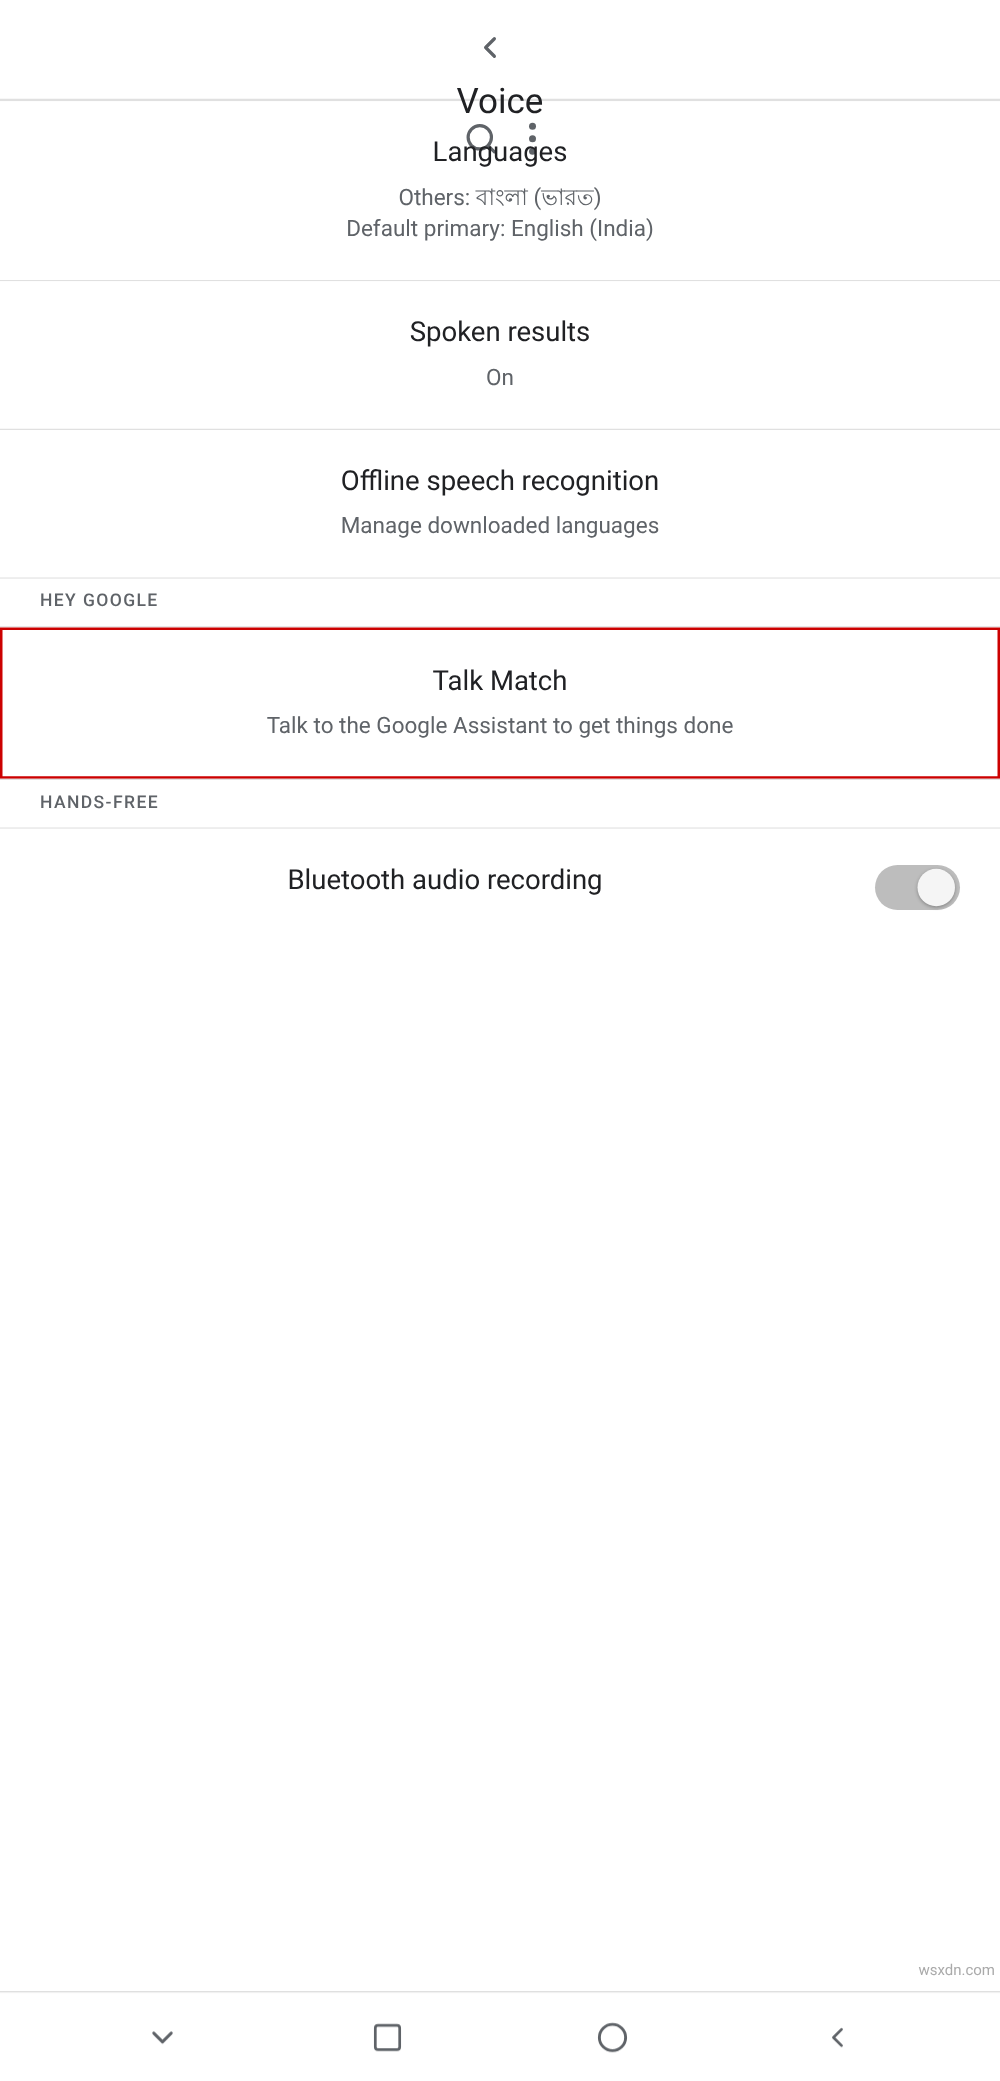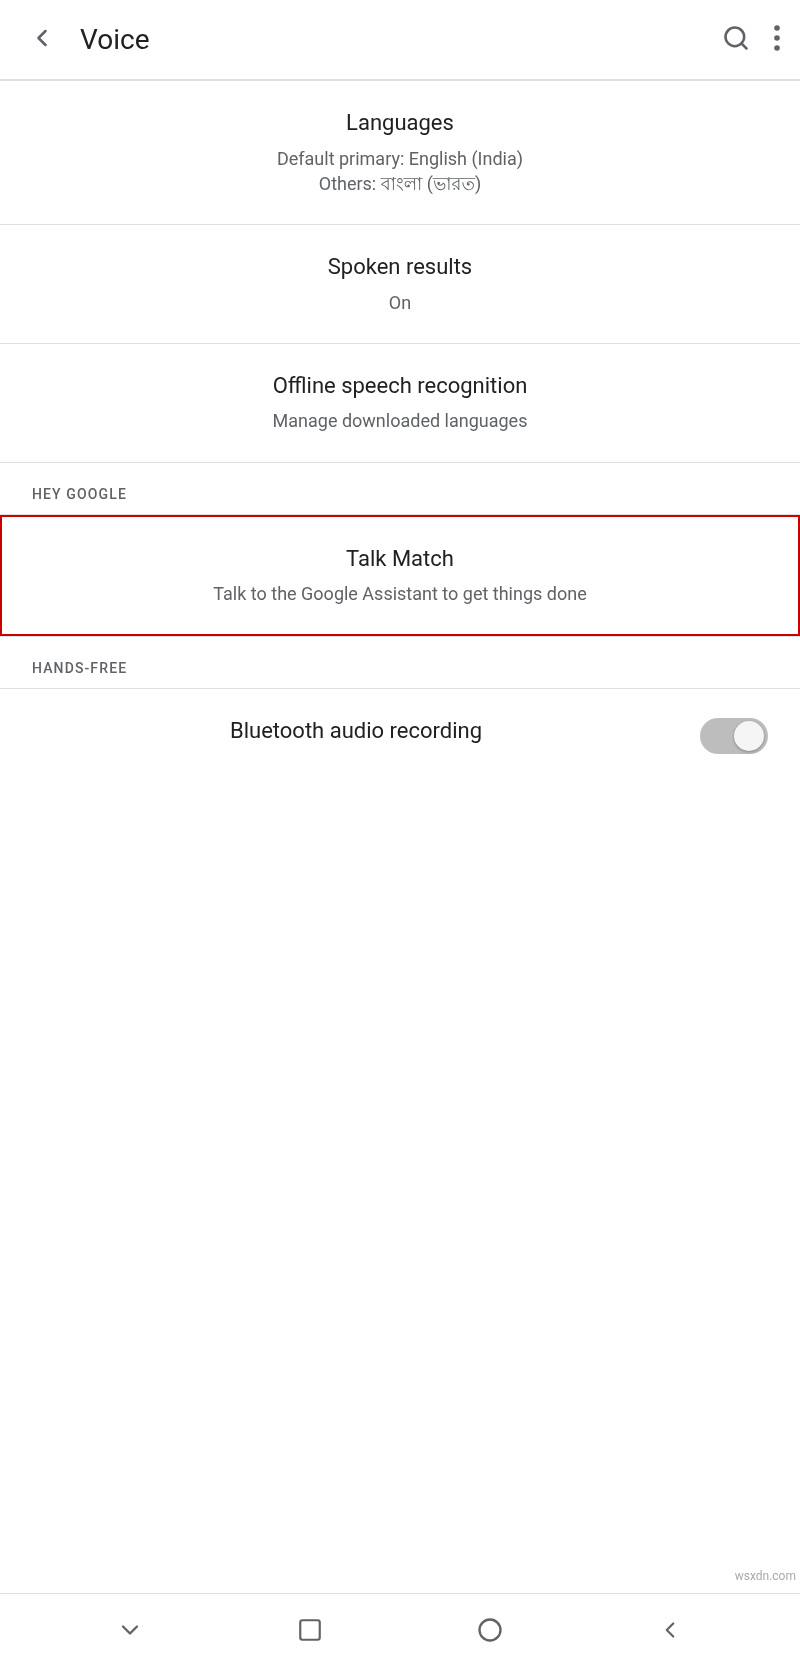--- a/index.html
+++ b/index.html
@@ -19,20 +19,21 @@
     }
 
     
     .header {
       display: flex;
       align-items: center;
       padding: 16px 20px;
       background: #ffffff;
       height: 80px;
       border-bottom: 1px solid #e0e0e0;
+      flex-direction: column;
     }
 
     .header-back {
       cursor: pointer;
       padding: 8px;
       margin-right: 16px;
     }
 
     .header-title {
       flex: 1;
@@ -82,21 +83,21 @@
     }
 
     .settings-item-row {
       display: flex;
       align-items: center;
       justify-content: space-between;
     }
 
     
     .section-header {
-      padding: 23px 32px 12px 32px;
+      padding: 10px 32px 12px 32px;
       font-size: 14px;
       font-weight: 500;
       color: #5f6368;
       letter-spacing: 0.08em;
       text-transform: uppercase;
       background: #ffffff;
     }
 
     
     .highlighted-item {
@@ -191,22 +192,22 @@
         <circle cx="3" cy="24" r="2.8"></circle>
       </svg>
     </div>
   </div>
 </div>
 
 <div class="divider"></div>
 
 <div class="settings-item">
   <div class="settings-item-title">Languages</div>
+  <div class="settings-item-subtitle">Others: বাংলা (ভারত)</div>
   <div class="settings-item-subtitle">Default primary: English (India)</div>
-  <div class="settings-item-subtitle">Others: বাংলা (ভারত)</div>
 </div>
 
 <div class="divider"></div>
 
 <div class="settings-item">
   <div class="settings-item-title">Spoken results</div>
   <div class="settings-item-subtitle">On</div>
 </div>
 
 <div class="divider"></div>

